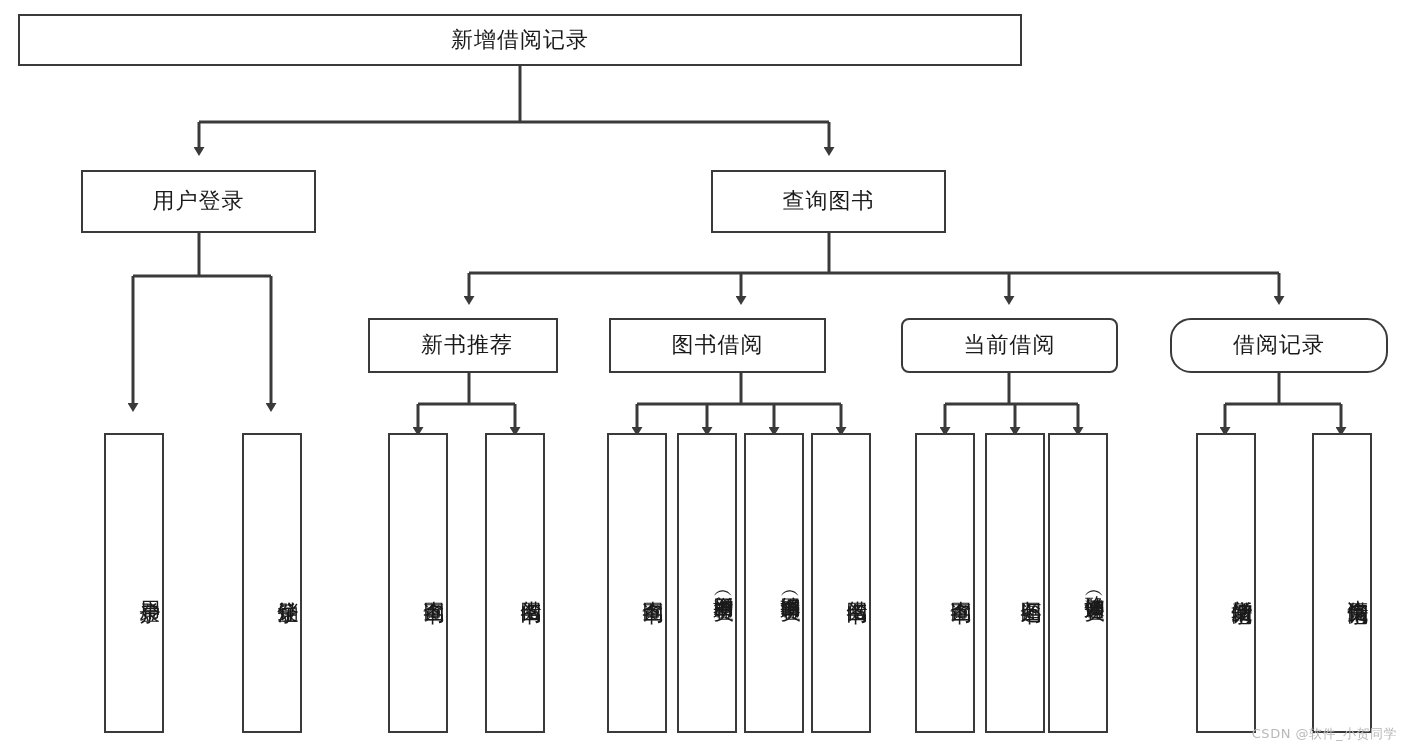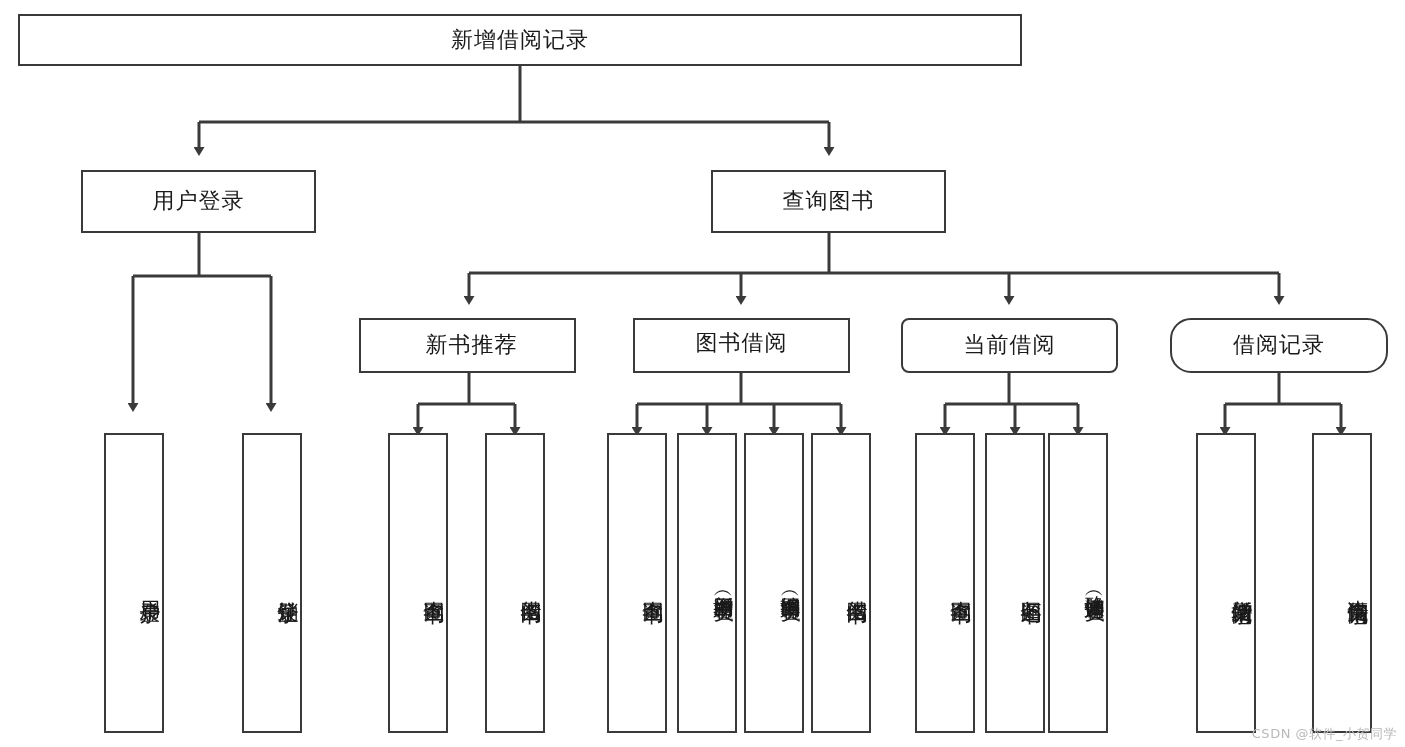--- a/index.html
+++ b/index.html
@@ -123,24 +123,24 @@
     <span>新增借阅记录</span>
   </div>
 
   <div class="node node-h" style="left:81px; top:170px; width:235px; height:63px;">
     <span>用户登录</span>
   </div>
   <div class="node node-h" style="left:711px; top:170px; width:235px; height:63px;">
     <span>查询图书</span>
   </div>
 
-  <div class="node node-h" style="left:359px; top:318px; width:217px; height:55px;padding-left:8px;">
+  <div class="node node-h" style="left:368px; top:318px; width:190px; height:55px;padding-left:8px;">
     <span>新书推荐</span>
   </div>
-  <div class="node node-h" style="left:633px; top:318px; width:217px; height:55px;font-family:Liberation Mono, monospace;">
+  <div class="node node-h" style="left:609px; top:318px; width:217px; height:55px;">
     <span>图书借阅</span>
   </div>
   <div class="node node-h" style="left:901px; top:318px; width:217px; height:55px;border-radius:8px;">
     <span>当前借阅</span>
   </div>
   <div class="node node-h" style="left:1170px; top:318px; width:218px; height:55px;border-radius:21px;">
     <span>借阅记录</span>
   </div>
 
   <div class="node node-v" style="left:104px; top:433px; width:60px; height:300px;">

